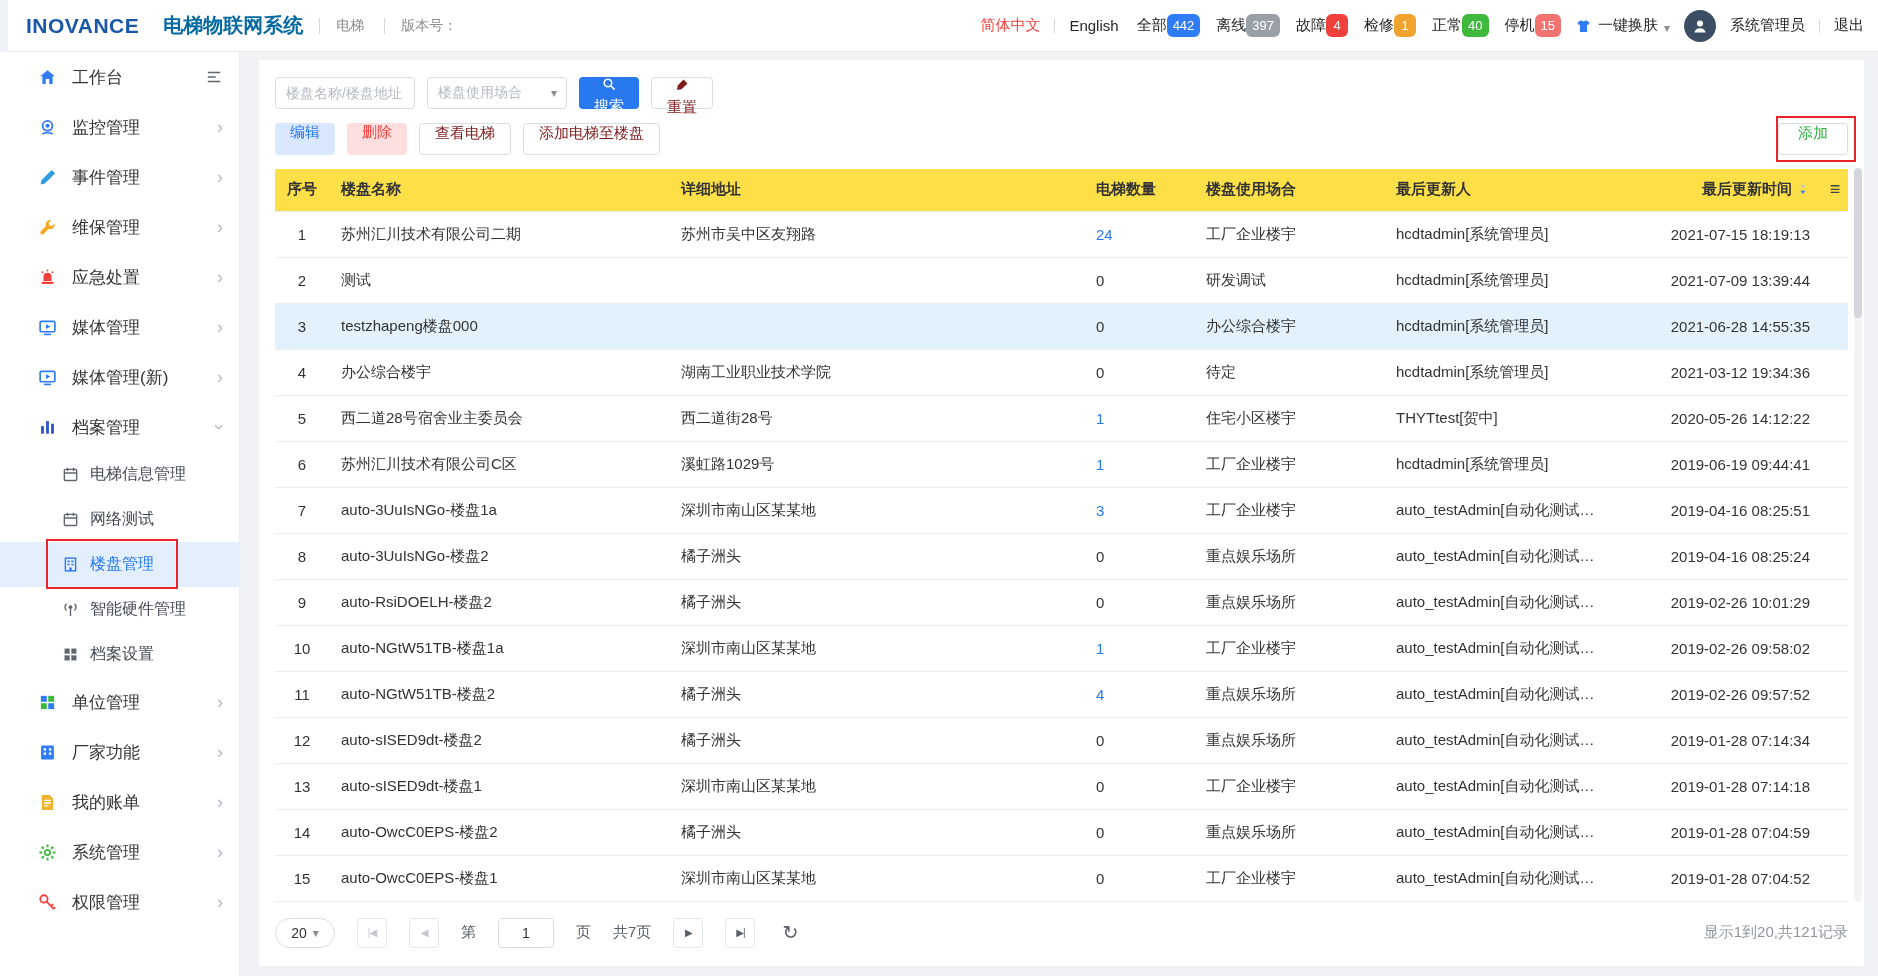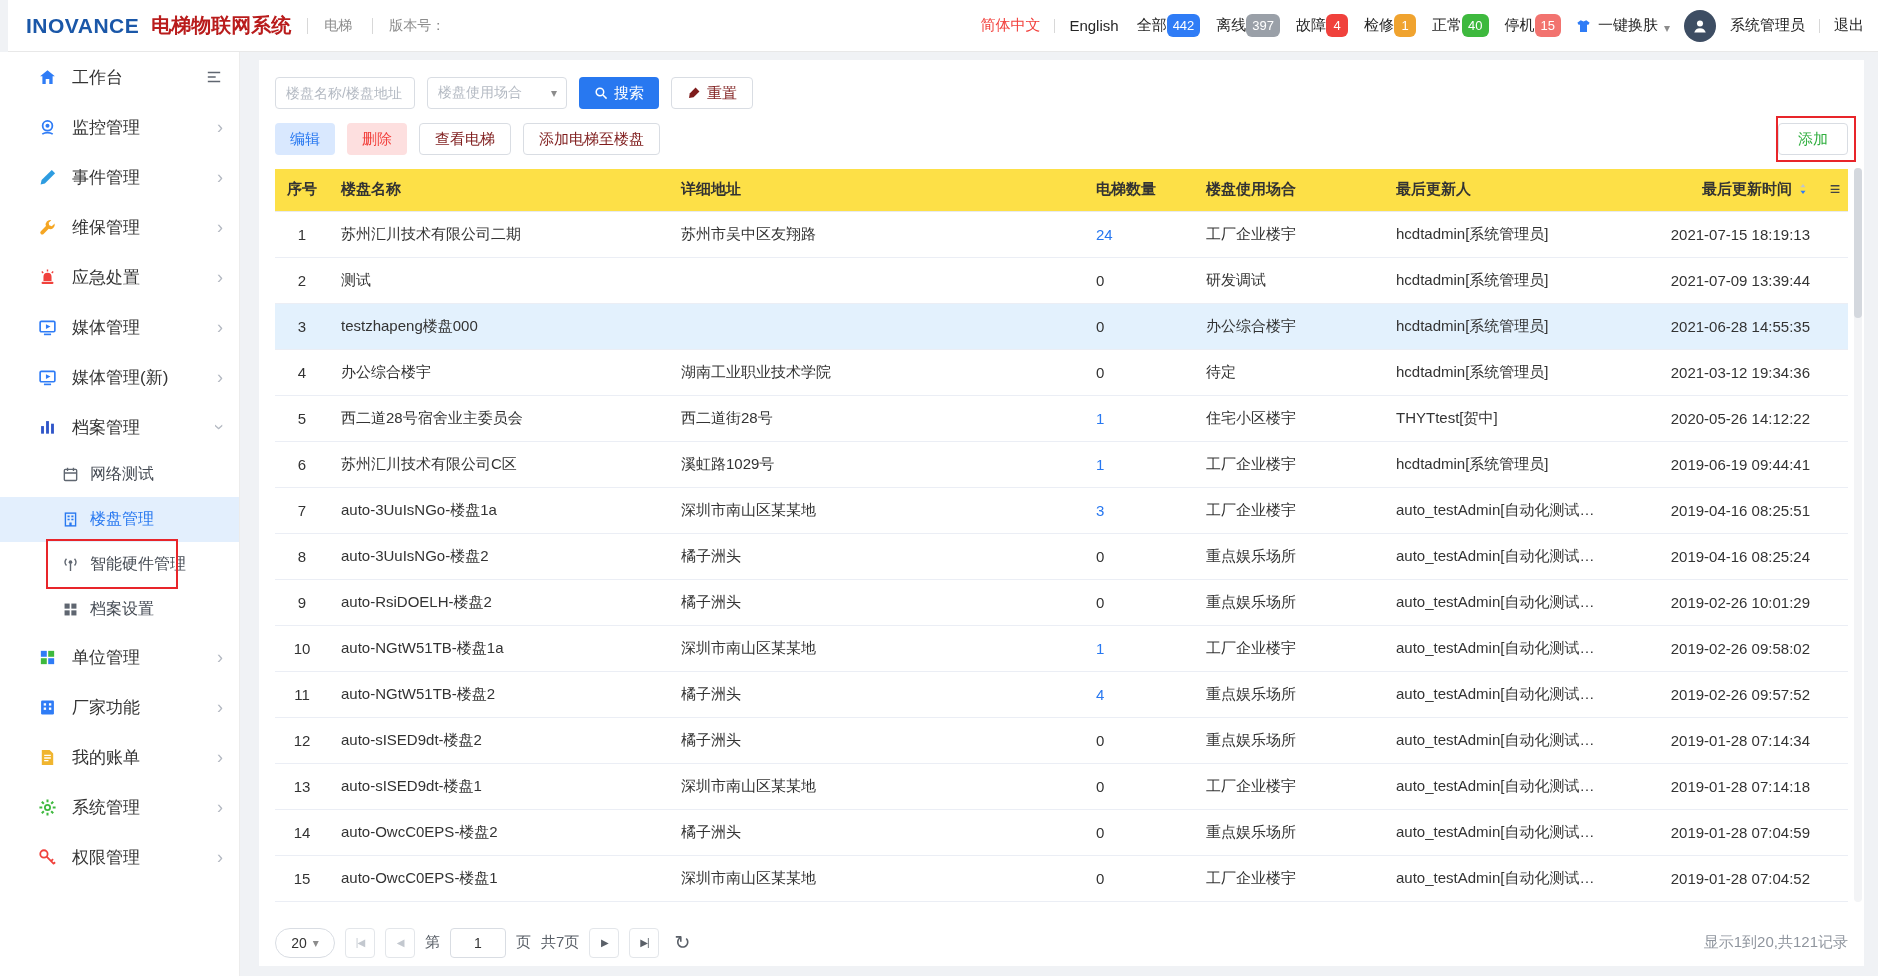--- a/index.html
+++ b/index.html
@@ -13,21 +13,21 @@
 
   
   .header {
     position:absolute; top:0; left:8px; width:1878px; height:52px;
     background:#fff; border-bottom:1px solid #e8e8e8;
     display:flex; align-items:center; justify-content:space-between;
     padding:0 22px 0 18px; z-index:10;
   }
   .h-left { display:flex; align-items:center; }
   .logo { font-size:21px; font-weight:bold; color:#1a57a8; letter-spacing:.5px; }
-  .app-title { font-size:20px; color:#b91c1c; font-weight:600; margin-left:12px; }
+  .app-title { font-size:20px; color:#0369a1; font-weight:600; margin-left:24px; }
   .h-divider { width:1px; height:16px; background:#d8d8d8; margin:0 16px; }
   .h-sub { font-size:14px; color:#8c8c8c; margin-right:4px; }
   .h-right { display:flex; align-items:center; gap:14px; font-size:15px; color:#262626; }
   .lang { cursor:pointer; }
   .lang-zh { color:#f2413d; }
   .h-sep { width:1px; height:14px; background:#d8d8d8; }
   .badges { display:flex; align-items:center; gap:16px; margin-left:4px; }
   .status-badge { display:inline-flex; align-items:center; cursor:pointer; }
   .sb-pill { min-width:22px; height:23px; padding:0 6px; border-radius:6px; color:#fff;
     font-size:13px; display:inline-flex; align-items:center; justify-content:center; }
@@ -60,21 +60,21 @@
   .panel { width:100%; height:100%; background:#fff; padding:17px 16px 0; position:relative; }
 
   .search-row { display:flex; align-items:center; gap:12px; margin-bottom:14px; }
   .inp { width:140px; height:32px; border:1px solid #d9dde3; border-radius:4px;
     padding:0 10px; font-size:14px; color:#333; font-family:inherit; outline:none; }
   .inp::placeholder { color:#b4bac3; }
   .select { width:140px; height:32px; border:1px solid #d9dde3; border-radius:4px;
     padding:0 9px 0 10px; display:flex; align-items:center; justify-content:space-between;
     background:#fff; font-size:14px; color:#b4bac3; cursor:pointer; }
   .btn { height:32px; border:none; border-radius:4px; font-size:15px; font-family:inherit;
-    display:inline-flex; align-items:center; gap:6px; padding:0 15px; cursor:pointer; background:#fff; }
+    display:inline-flex; align-items:center; gap:6px; padding:0 15px; cursor:pointer; background:#fff;flex-direction:column; }
   .btn .svgicon { width:14px; height:14px; }
   .btn-primary { background:#2878f0; color:#fff; }
   .btn-plain { border:1px solid #d9dde3; color:#7f1d1d; }
   .btn-edit { background:#d9e8fe; color:#2878f0; }
   .btn-delete { background:#fddfdf; color:#f2413d; }
   .btn-add { border:1px solid #d9dde3; color:#2fae3e; margin-left:auto; padding:0 19px; }
   .action-row { display:flex; align-items:center; gap:12px; margin-bottom:14px; }
 
   
   .grid { width:100%; border-collapse:collapse; table-layout:fixed; }
@@ -85,21 +85,21 @@
   .grid th.c7 { text-align:center; padding:0; font-size:18px; color:#444; cursor:pointer; }
   .sorticon { margin-left:4px; vertical-align:-2px; }
   .grid td { height:46px; border-bottom:1px solid #ebeef5; font-size:15px; color:#333;
     padding:0 12px; overflow:hidden; white-space:nowrap; text-overflow:ellipsis; }
   .grid td.c0 { text-align:center; padding:0; }
   .grid td.c6 { text-align:right; }
   .grid td.link { color:#2878f0; cursor:pointer; }
   .grid tr.hl td { background:#e3f1fd; }
 
   
-  .pagination { display:flex; align-items:center; gap:10px; margin-top:26px;
+  .pagination { display:flex; align-items:center; gap:22px; margin-top:16px;
     font-size:15px; color:#5a6068; }
   .psize { width:60px; height:30px; border:1px solid #d9dde3; border-radius:15px;
     display:flex; align-items:center; justify-content:center; gap:6px; cursor:pointer;
     font-size:14px; color:#333; }
   .pnav { width:30px; height:30px; border:1px solid #e3e6ea; background:#fff; border-radius:4px;
     font-size:10px; display:inline-flex; align-items:center; justify-content:center;
     color:#5a6068; cursor:pointer; font-family:inherit; letter-spacing:-1px; }
   .pnav.disabled { color:#c3c8cf; }
   .pinput { width:56px; height:30px; border:1px solid #d9dde3; border-radius:4px;
     text-align:center; font-size:14px; font-family:inherit; color:#333; outline:none; }
@@ -264,20 +264,29 @@
           <svg viewBox="0 0 16 16">
             <rect x="2.6" y="6.8" width="2.4" height="6.4" fill="currentColor"></rect>
             <rect x="6.8" y="2.6" width="2.4" height="10.6" fill="currentColor"></rect>
             <rect x="11" y="4.8" width="2.4" height="8.4" fill="currentColor"></rect>
           </svg>
         </span>
         <span class="side-label">档案管理</span>
         <span class="chev down">›</span>
       </div>
       <div class="side-sub">
+        <div class="side-subitem">
+          <span class="svgicon" style="width: 17px; height: 17px;">
+            <svg viewBox="0 0 16 16">
+              <rect x="2.2" y="3.2" width="11.6" height="10.4" rx="1" fill="none" stroke="currentColor" stroke-width="1.3"></rect>
+              <path fill="none" stroke="currentColor" stroke-width="1.3" d="M5.2 1.6v3.2M10.8 1.6v3.2M2.2 6.6h11.6"></path>
+            </svg>
+          </span>
+          <span>电梯信息管理</span>
+        </div>
         <div class="side-subitem">
           <span class="svgicon" style="width: 17px; height: 17px;">
             <svg viewBox="0 0 16 16">
               <rect x="2.2" y="3.2" width="11.6" height="10.4" rx="1" fill="none" stroke="currentColor" stroke-width="1.3"></rect>
               <path fill="none" stroke="currentColor" stroke-width="1.3" d="M5.2 1.6v3.2M10.8 1.6v3.2M2.2 6.6h11.6"></path>
             </svg>
           </span>
           <span>网络测试</span>
         </div>
         <div class="side-subitem active">

